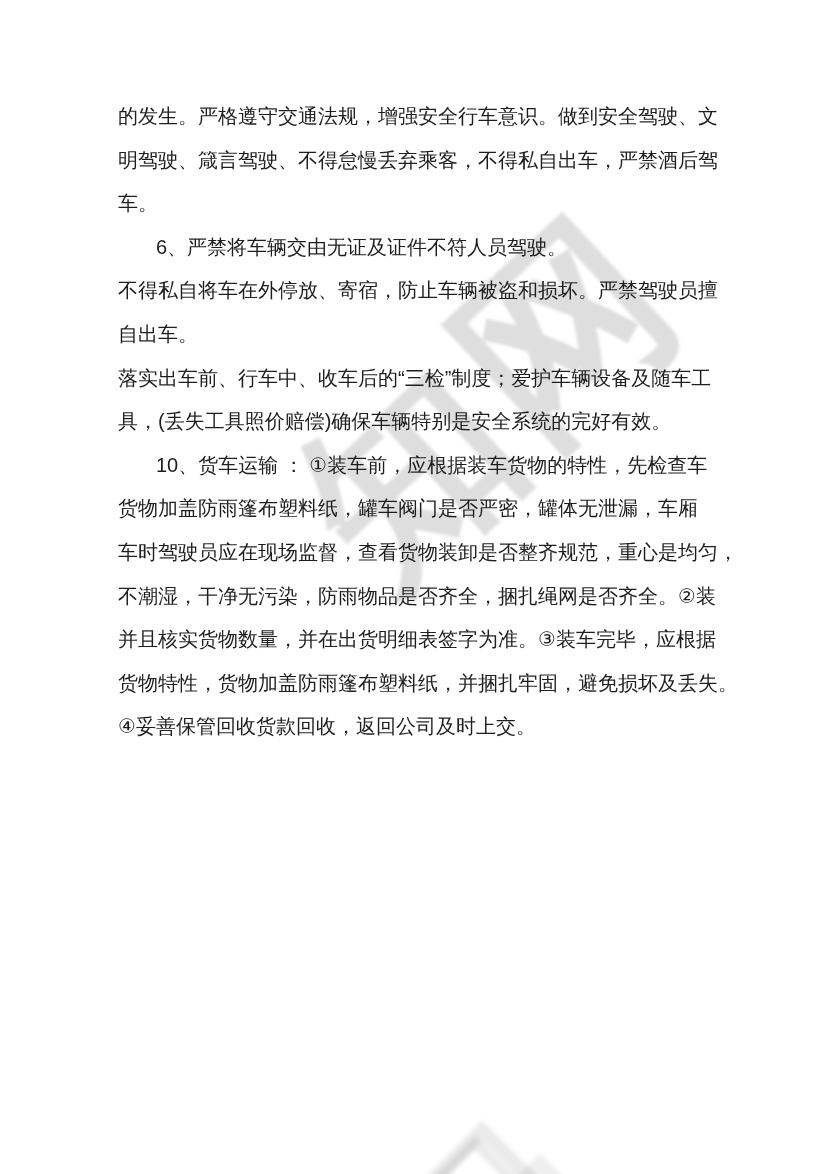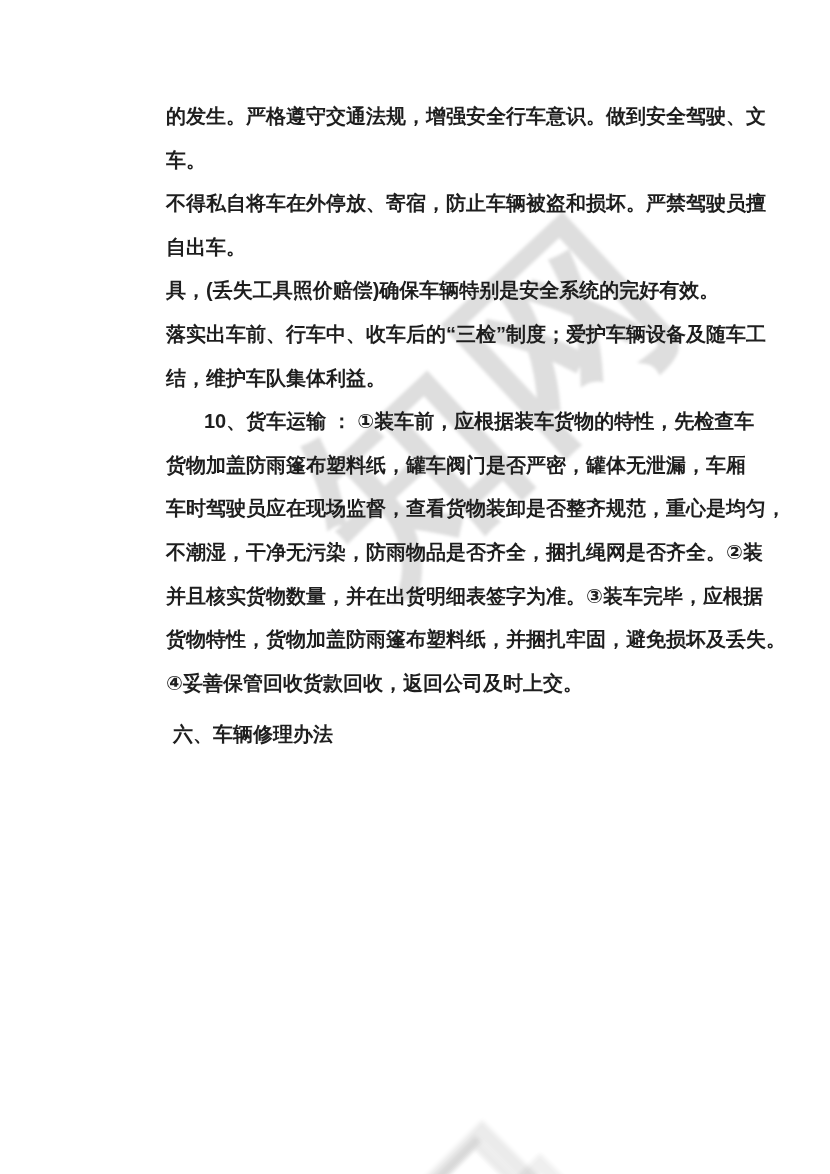--- a/index.html
+++ b/index.html
@@ -58,22 +58,21 @@
   }
   
   .content {
     position: absolute;
     left: 118px;
     top: 95px;
     width: 600px;
     z-index: 1;
     color: var(--text-color, #1e1e1e);
     font-size: 20px;
-    font-weight: 700;
-    margin-left: 48px;
+    font-weight: 400;
   }
   .line {
     height: 43.6px;
     line-height: 43.6px;
     white-space: nowrap;
     overflow: visible;
   }
   .para-item .line.first { padding-left: 38px; }
   .para-heading { margin-top: 8px; }
   .para-heading .line.first { padding-left: 7px; }
@@ -85,40 +84,40 @@
 
   <div class="wm-main">知网</div>
 
   <div class="wm-tip wm-tip-outer"></div>
   <div class="wm-tip wm-tip-second"></div>
   <div class="wm-tip wm-tip-inner"></div>
 
   <div class="content">
       <div class="para para-plain">
         <div class="line first">的发生。严格遵守交通法规，增强安全行车意识。做到安全驾驶、文</div>
+        <div class="line">明驾驶、箴言驾驶、不得怠慢丢弃乘客，不得私自出车，严禁酒后驾</div>
         <div class="line">车。</div>
+      </div>
+      <div class="para para-item">
+        <div class="line first">6、严禁将车辆交由无证及证件不符人员驾驶。</div>
       </div>
       <div class="para para-item">
         <div class="line">不得私自将车在外停放、寄宿，防止车辆被盗和损坏。严禁驾驶员擅</div>
         <div class="line">自出车。</div>
       </div>
       <div class="para para-item">
+        <div class="line">落实出车前、行车中、收车后的“三检”制度；爱护车辆设备及随车工</div>
         <div class="line">具，(丢失工具照价赔偿)确保车辆特别是安全系统的完好有效。</div>
-        <div class="line">落实出车前、行车中、收车后的“三检”制度；爱护车辆设备及随车工</div>
       </div>
       <div class="para para-item">
-        <div class="line">结，维护车队集体利益。</div>
       </div>
       <div class="para para-item">
         <div class="line first">10、货车运输 ：  ①装车前，应根据装车货物的特性，先检查车</div>
         <div class="line">货物加盖防雨篷布塑料纸，罐车阀门是否严密，罐体无泄漏，车厢</div>
         <div class="line">车时驾驶员应在现场监督，查看货物装卸是否整齐规范，重心是均匀，</div>
         <div class="line">不潮湿，干净无污染，防雨物品是否齐全，捆扎绳网是否齐全。②装</div>
         <div class="line">并且核实货物数量，并在出货明细表签字为准。③装车完毕，应根据</div>
         <div class="line">货物特性，货物加盖防雨篷布塑料纸，并捆扎牢固，避免损坏及丢失。</div>
         <div class="line">④妥善保管回收货款回收，返回公司及时上交。</div>
       </div>
-      <div class="para para-heading">
-        <div class="line first">六、车辆修理办法</div>
-      </div>
     </div>
 
 </div>
 
 </body></html>

